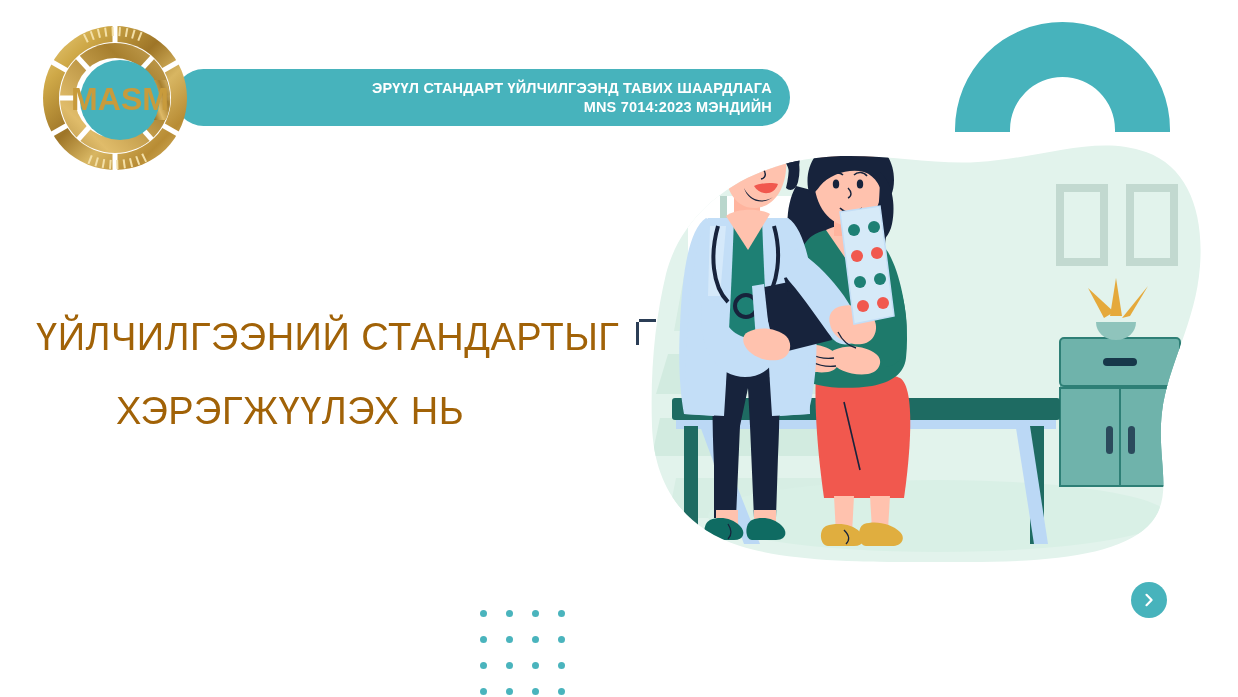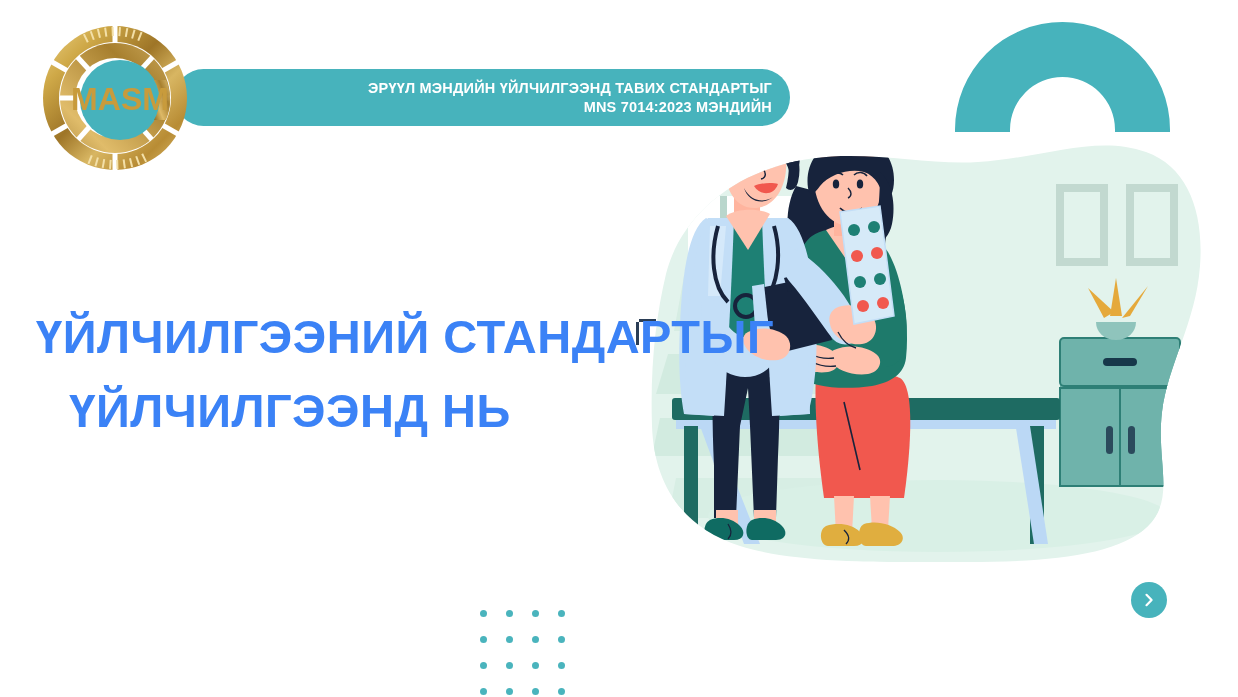--- a/index.html
+++ b/index.html
@@ -55,23 +55,23 @@
     text-align:right;
   }
 
   
   .title-block {
     position:absolute;
     left:36px; top:300px;
     width:640px;
   }
   .title-line {
-    color:#3b82f6;
-    font-size:47px;
-    font-weight:700;
+    color:#a16207;
+    font-size:38px;
+    font-weight:400;
     line-height:74px;
     letter-spacing:0.5px;
     white-space:nowrap;
   }
   .title-line.l1 { text-align:left; }
   .title-line.l2 { text-align:center; padding-right:132px; }
 
   
   .illustration {
     position:absolute;
@@ -335,21 +335,21 @@
     </g>
   </svg>
 
   <svg style="position:absolute; left:636px; top:319px; width:22px; height:26px;" viewBox="0 0 22 26" aria-hidden="true">
     <path d="M0 3 L20 3 L20 0 L0 0 Z M0 0 L3 0 L3 26 L0 26 Z" fill="#2B3E56"></path>
   </svg>
 
   <div class="header-zone">
 
     <div class="banner">
-      <div class="banner-line">ЭРҮҮЛ МЭНДИЙН ҮЙЛЧИЛГЭЭНД ТАВИХ СТАНДАРТЫГ</div>
+      <div class="banner-line">ЭРҮҮЛ СТАНДАРТ ҮЙЛЧИЛГЭЭНД ТАВИХ ШААРДЛАГА</div>
       <div class="banner-line">MNS 7014:2023 МЭНДИЙН</div>
     </div>
 
     <svg class="logo" viewBox="0 0 150 148" style="z-index:3;">
       <defs>
         <linearGradient id="goldGrad" x1="0" y1="0" x2="1" y2="1">
           <stop offset="0%" stop-color="#F0D68E"></stop>
           <stop offset="22%" stop-color="#CFA948"></stop>
           <stop offset="45%" stop-color="#9E7527"></stop>
           <stop offset="62%" stop-color="#D8B662"></stop>
@@ -431,21 +431,21 @@
       <path d="M80,36 A40,40 0 1,1 80,116 A40,40 0 0,1 80,36 Z
                M80,48 A28,28 0 1,0 80,104 A28,28 0 0,0 80,48 Z" fill="none"></path>
       <path d="M114,56 A40,40 0 0,1 114,96 L126,96 A52,52 0 0,0 126,56 Z" fill="url(#goldGrad2)" opacity="0.95"></path>
 
       <text x="80" y="86" text-anchor="middle" font-family="Liberation Sans, sans-serif" font-size="32" font-weight="bold" fill="#C89B3C" letter-spacing="0">MASM</text>
     </svg>
   </div>
 
   <div class="title-block">
     <div class="title-line l1">ҮЙЛЧИЛГЭЭНИЙ СТАНДАРТЫГ</div>
-    <div class="title-line l2">ҮЙЛЧИЛГЭЭНД НЬ</div>
+    <div class="title-line l2">ХЭРЭГЖҮҮЛЭХ НЬ</div>
   </div>
 
   <div class="dot-grid">
     <span class="dot"></span>
     <span class="dot"></span>
     <span class="dot"></span>
     <span class="dot"></span>
     <span class="dot"></span>
     <span class="dot"></span>
     <span class="dot"></span>

